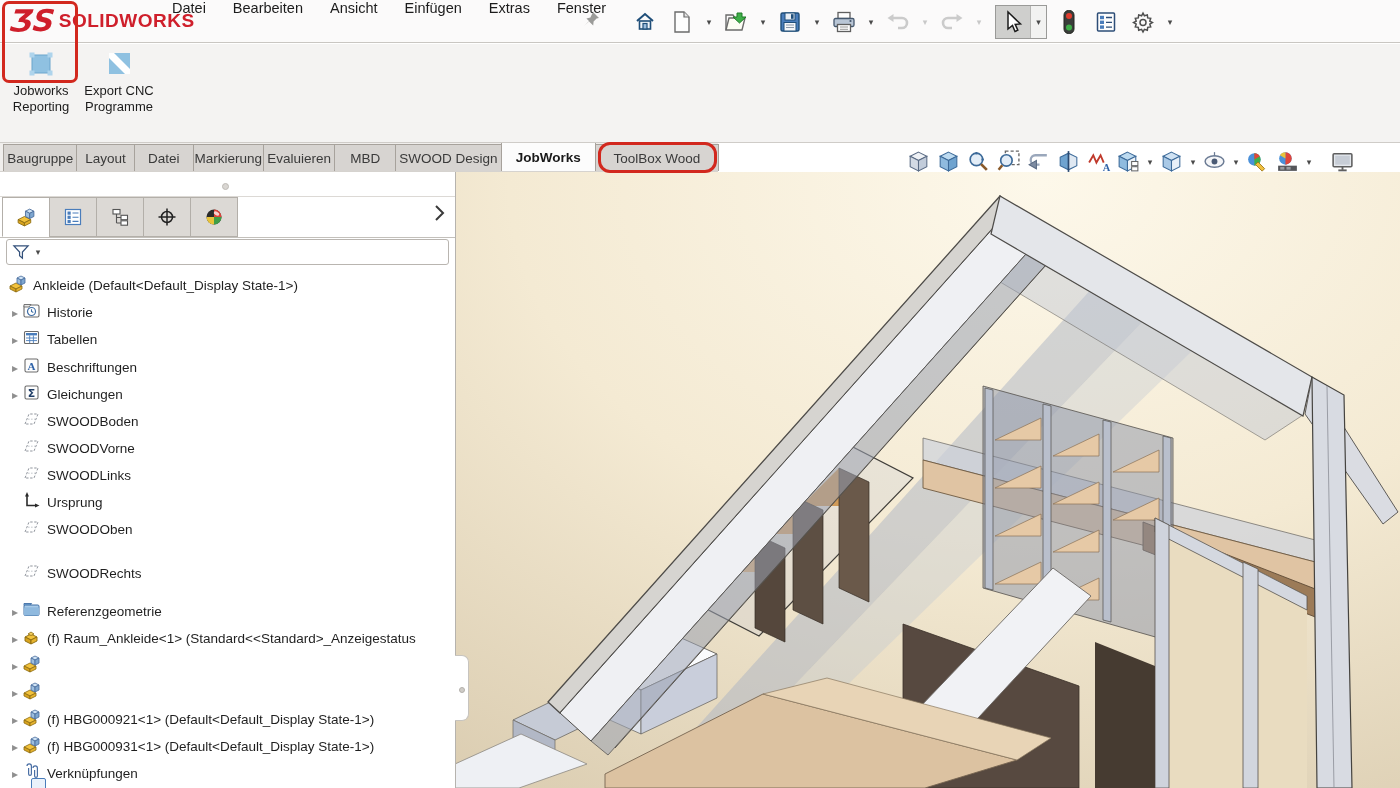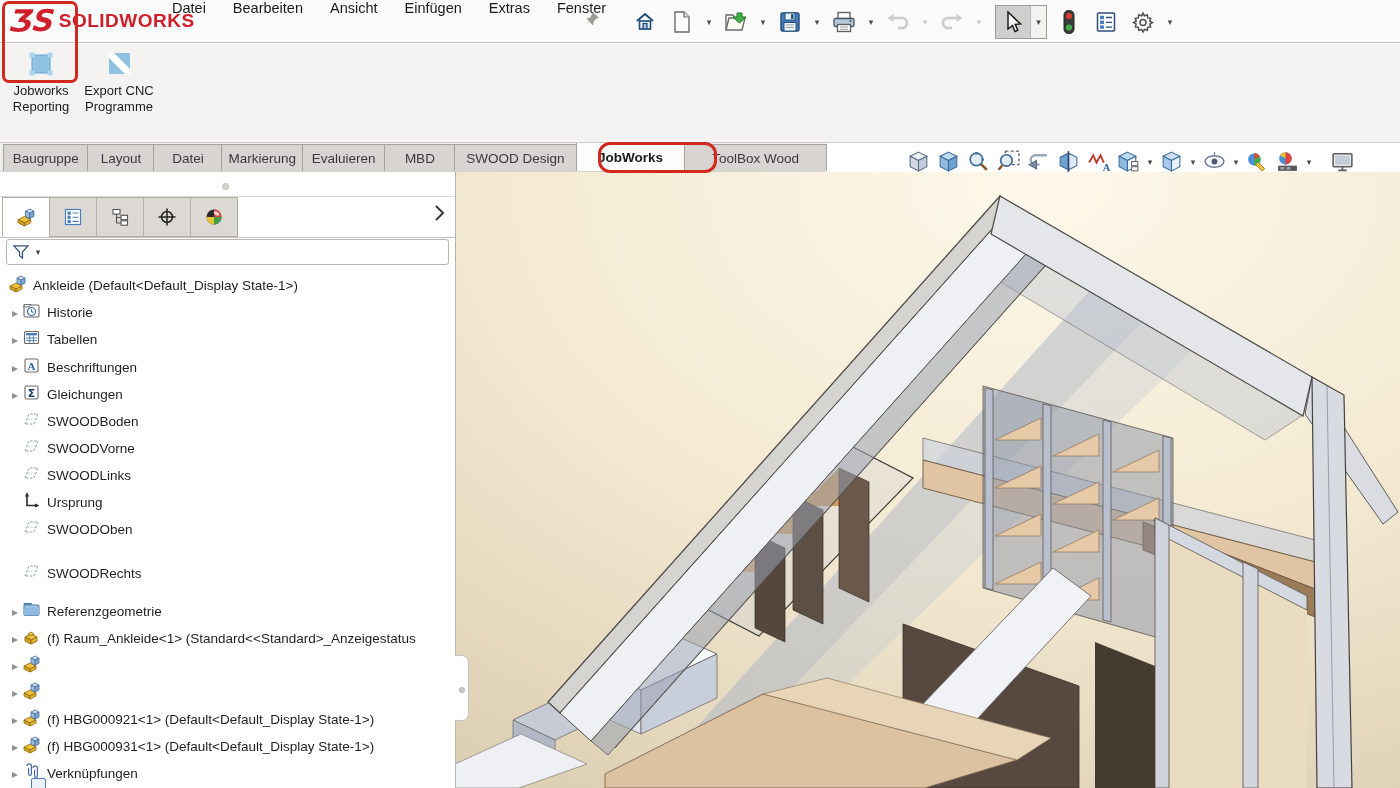--- a/index.html
+++ b/index.html
@@ -23,21 +23,21 @@
   #select-group .tbtn{background:#cfcfcd;width:34px;height:32px;margin:0}
   #select-group .caretcell{width:16px;height:32px;background:#f2f2f1;display:flex;align-items:center;justify-content:center;border-left:1px solid #b5b5b3}
 
   
   #ribbon{position:absolute;left:0;top:44px;width:1400px;height:99px;background:#f4f3f2;border-bottom:1px solid #cfccc8;z-index:6}
   .bigbtn{position:absolute;top:5px;width:72px;display:flex;flex-direction:column;align-items:center;gap:2px}
   .bigbtn .blabel{font-size:13px;line-height:16px;text-align:center;color:#1c1c1c}
   #redbox-btn{position:absolute;left:2px;top:1px;width:76px;height:82px;border:3px solid #d2281e;border-radius:7px;z-index:8;pointer-events:none}
 
   
-  #tabrow{position:absolute;left:0;top:143px;width:826px;height:29px;background:#f0eeec;z-index:5;display:flex;align-items:flex-end;padding-left:3px;border-bottom:1px solid #d6d3cf}
+  #tabrow{position:absolute;left:0;top:143px;width:718px;height:29px;background:#f0eeec;z-index:5;display:flex;align-items:flex-end;padding-left:3px;border-bottom:1px solid #d6d3cf}
   .ctab{height:27px;display:flex;align-items:center;justify-content:center;font-size:13.5px;color:#3a3a3a;background:#d7d4d1;border:1px solid #a7a29c;border-bottom:none;margin-right:-1px}
   .ctab.active{background:#fcfcfc;color:#1a1a1a;font-weight:bold;height:29px}
   #redbox-tab{position:absolute;left:598px;top:142px;width:119px;height:31px;border:3px solid #d2281e;border-radius:12px;z-index:9;pointer-events:none}
 
   
   #viewport{position:absolute;left:455px;top:143px;width:945px;height:645px;z-index:1;background:linear-gradient(205deg,#fdf7e8 0%,#f7eed9 40%,#ead fa 0%,#d8c9ad 100%)}
   #hud{position:absolute;left:450px;top:5px;display:flex;align-items:center;gap:3px;z-index:3}
   .hudbtn{width:27px;height:27px;display:flex;align-items:center;justify-content:center}
   #scene{position:absolute;left:0;top:29px;z-index:2}
 

